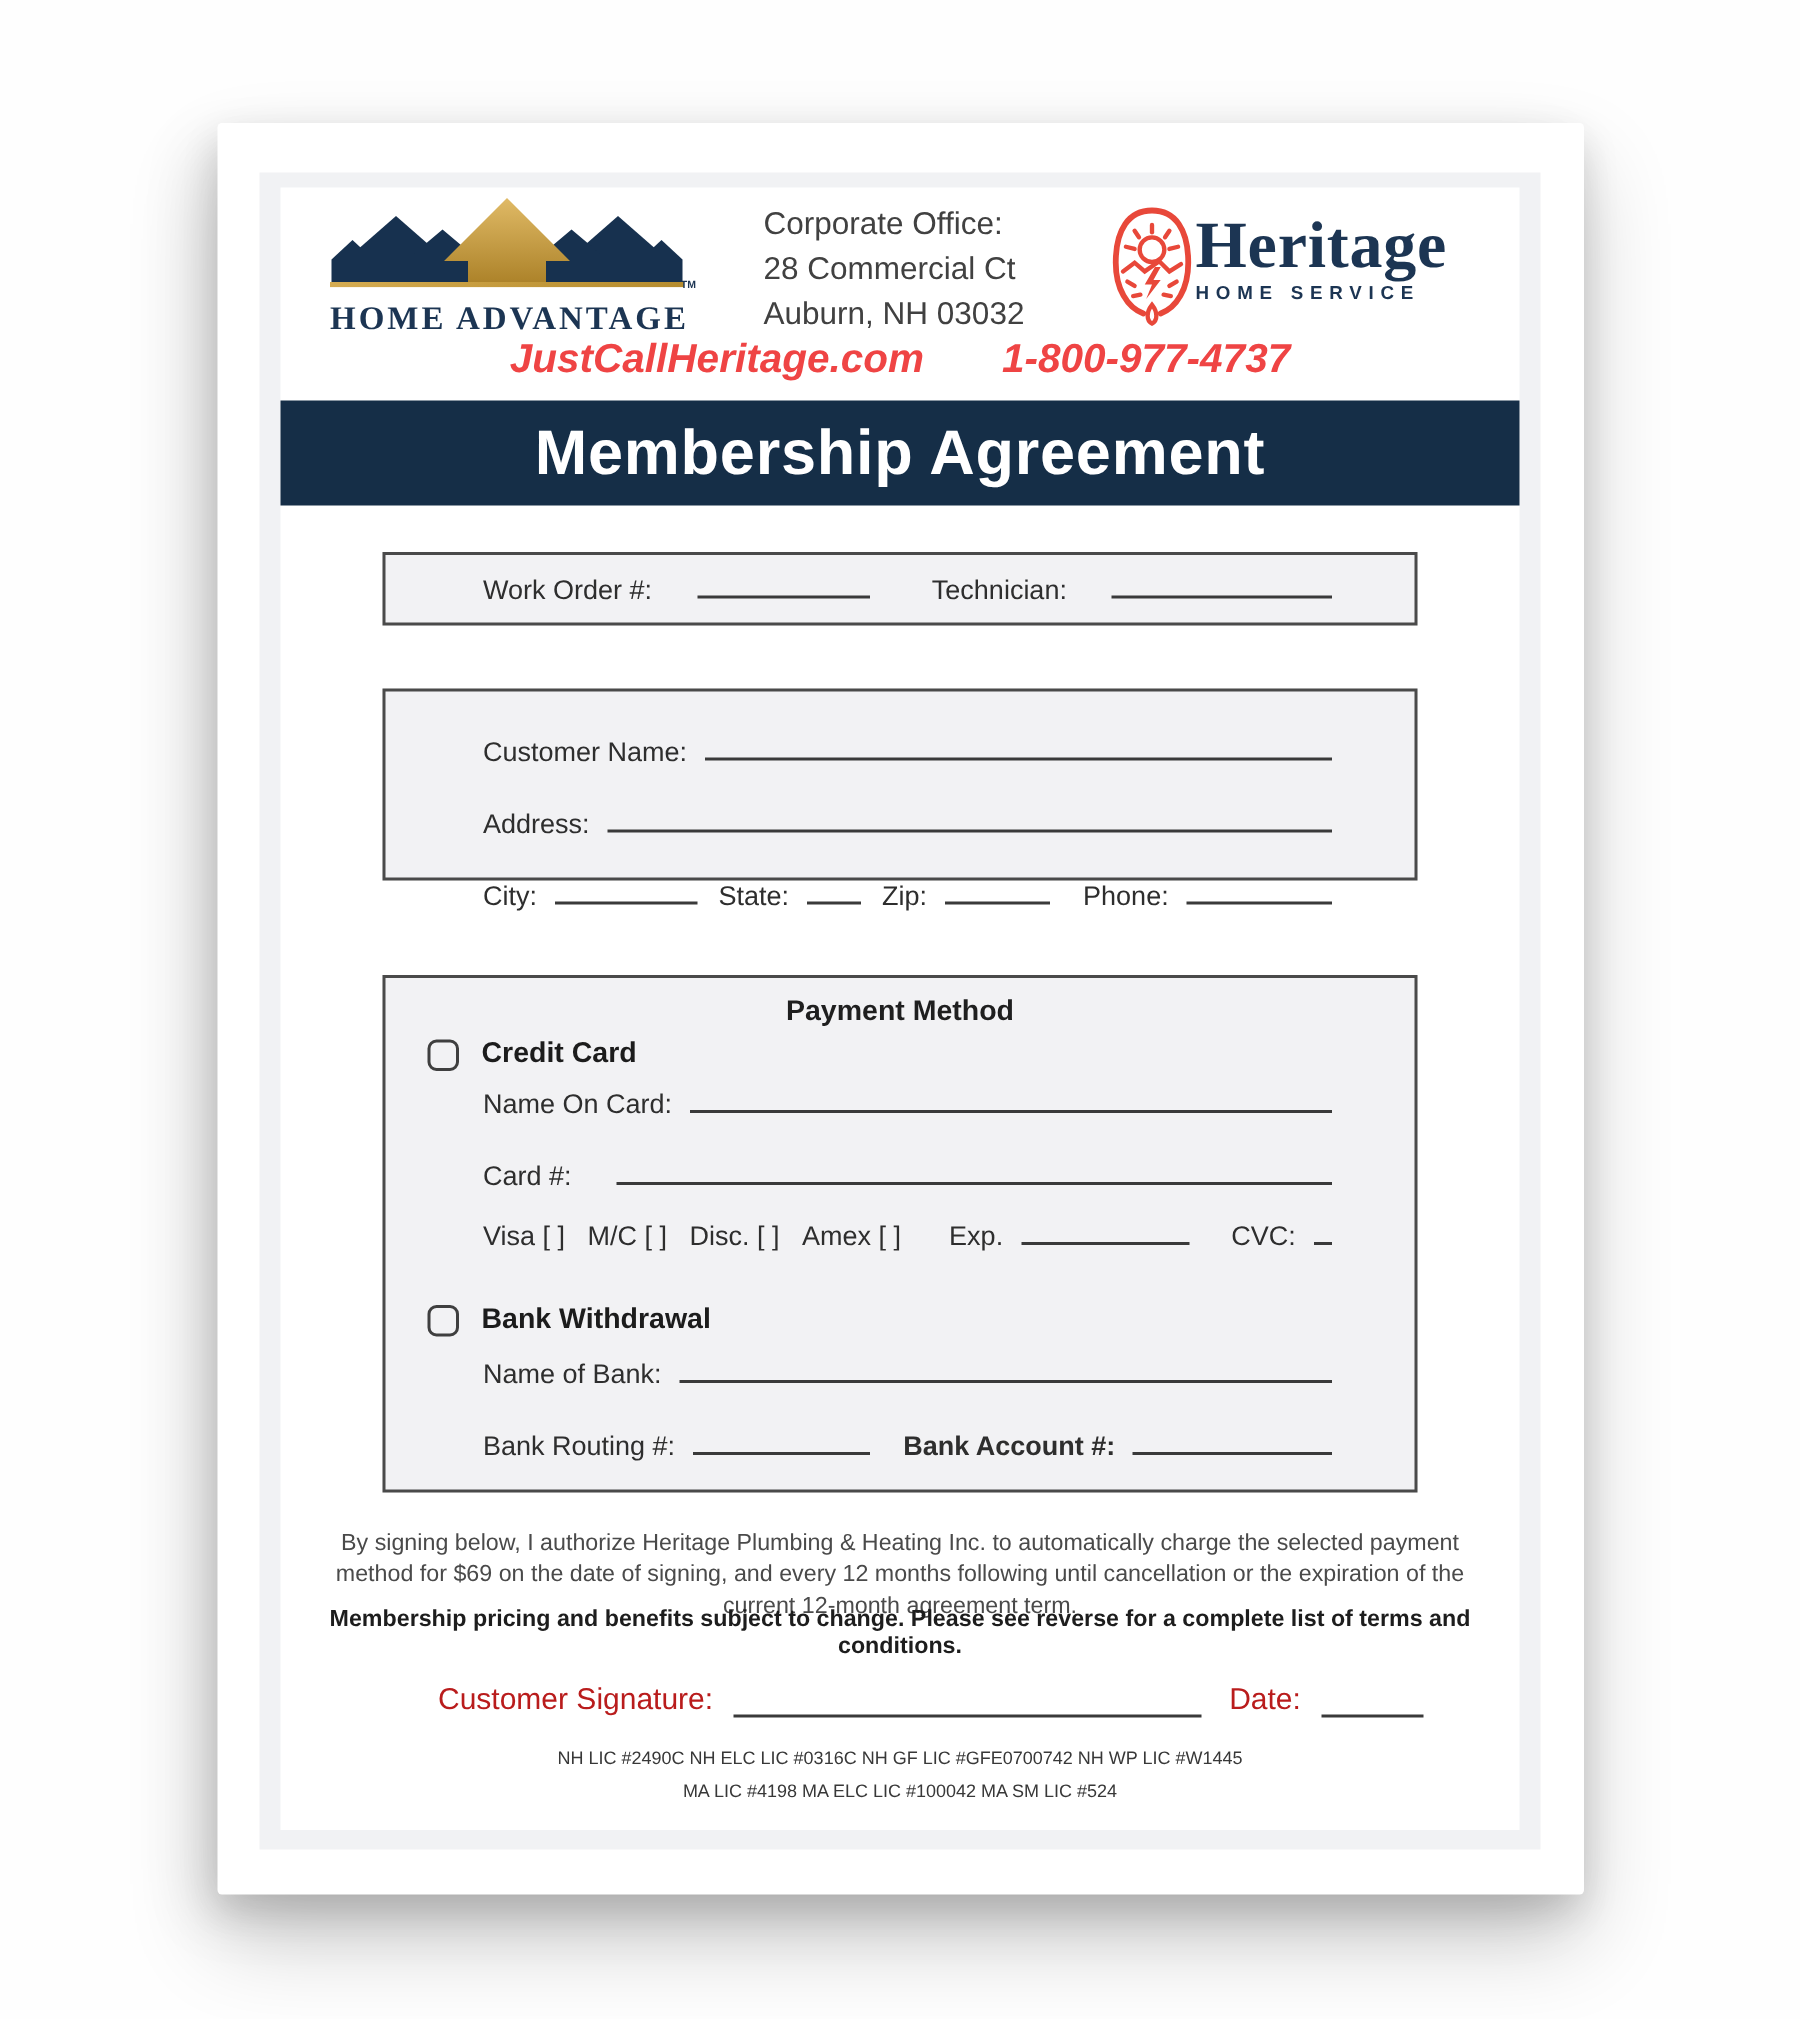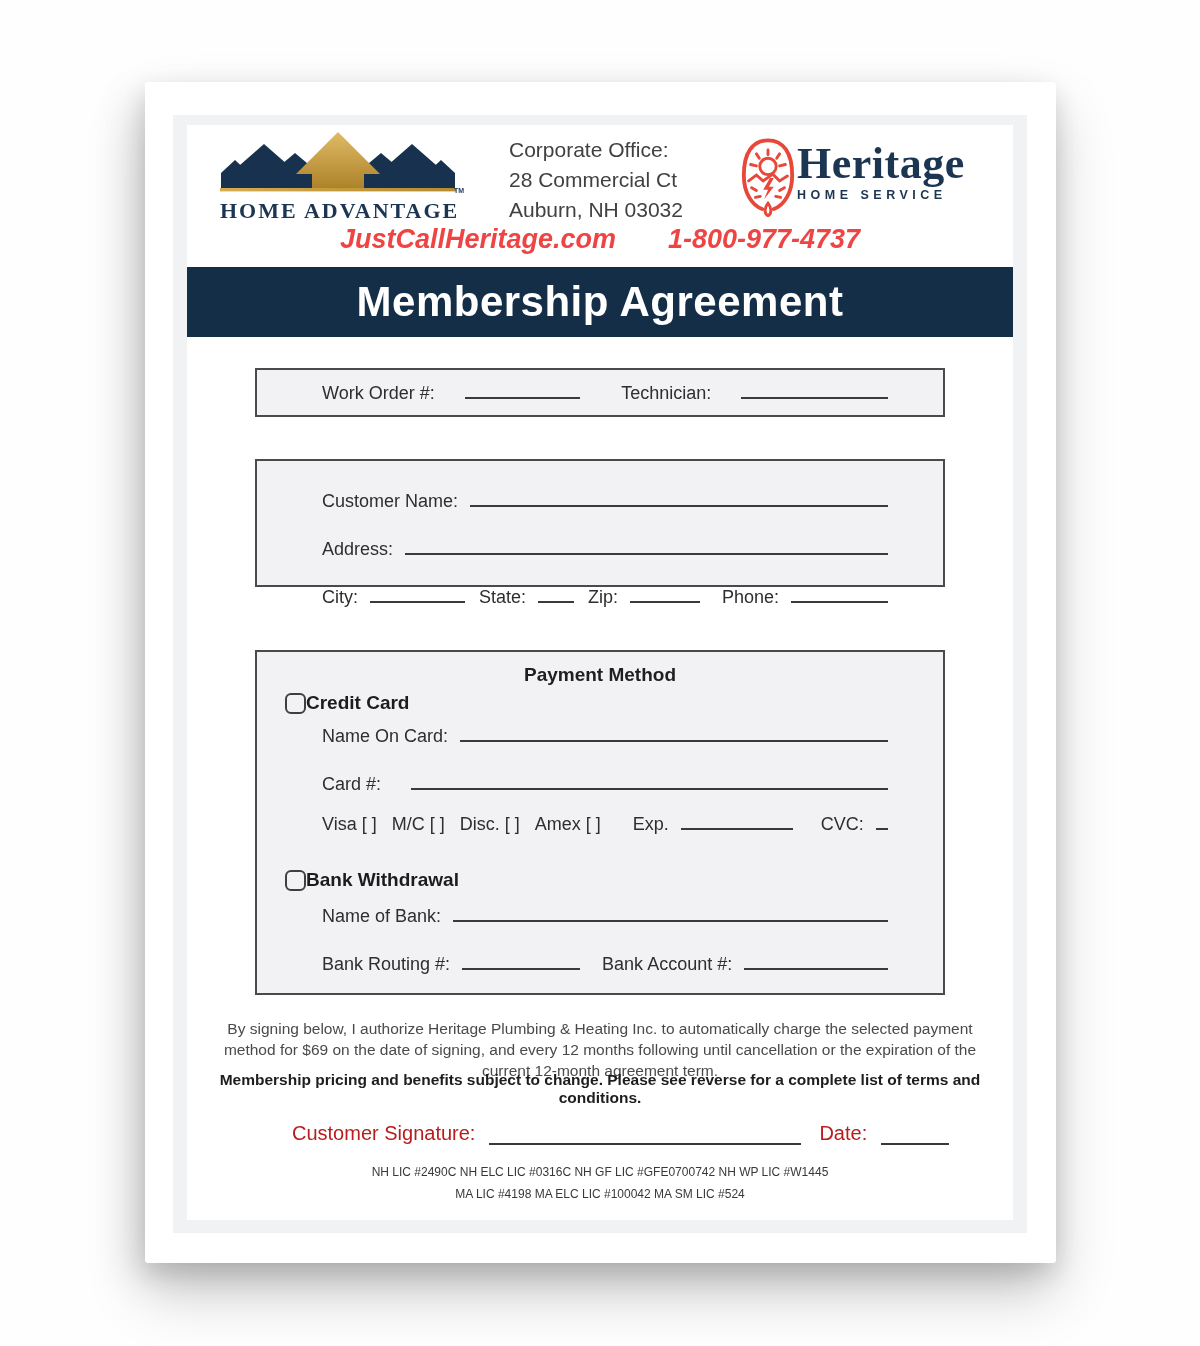--- a/index.html
+++ b/index.html
@@ -37,21 +37,21 @@
   .box-workorder { top:243px; height:49px; }
   .box-customer  { top:318px; height:128px;margin-top:16px; }
   .box-payment   { top:525px; height:345px; }
 
   .frow { position:absolute; left:65px; right:55px; display:flex; align-items:baseline; font-size:18px; color:#2e2e2e; white-space:nowrap; }
   .frow .lbl { margin-right:12px; }
   .line { display:inline-block; border-bottom:2px solid #3a3a3a; height:14px; }
   .grow { flex:1 1 auto; }
 
   .pm-title { position:absolute; top:12px; left:0; width:100%; text-align:center; font-size:19px; font-weight:bold; color:#1f1f1f; }
-  .chk-row { position:absolute; left:28px; display:flex; align-items:center; }
+  .chk-row { position:absolute; left:28px; display:flex; align-items:center; gap:15px; }
   .checkbox { width:21px; height:21px; border:2.5px solid #3f3f3f; border-radius:6px; background:transparent; }
   .chk-lbl { font-size:19px; font-weight:bold; color:#1c1c1c; }
 
   .brands { display:flex; gap:15px; align-items:baseline;text-align:right; }
   .brand { font-size:18px; color:#2e2e2e; }
   .expgap { margin-left:32px; }
   .cvcgap { margin-left:28px; }
 
   
   .auth { position:absolute; left:18px; top:893px; width:790px; text-align:center; font-size:15.5px; line-height:21px; color:#4a4a4a; }
@@ -212,21 +212,21 @@
           </div>
 
           <div class="frow" style="top:254px;">
             <span class="lbl">Name of Bank:</span>
             <span class="line grow"></span>
           </div>
 
           <div class="frow" style="top:302px;">
             <span class="lbl">Bank Routing #:</span>
             <span class="line" style="width:118px;"></span>
-            <span class="lbl" style="margin-left:22px;">Bank Account #:</span>
+            <span class="lbl" style="margin-left:22px;font-weight:bold;">Bank Account #:</span>
             <span class="line grow"></span>
           </div>
         </div>
 
         <p class="auth">By signing below, I authorize Heritage Plumbing &amp; Heating Inc. to automatically charge the selected payment method for $69 on the date of signing, and every 12 months following until cancellation or the expiration of the current 12-month agreement term.</p>
         <p class="note">Membership pricing and benefits subject to change. Please see reverse for a complete list of terms and conditions.</p>
 
         <div class="sig-row">
           <span class="lbl">Customer Signature:</span>
           <span class="line sig-line"></span>

